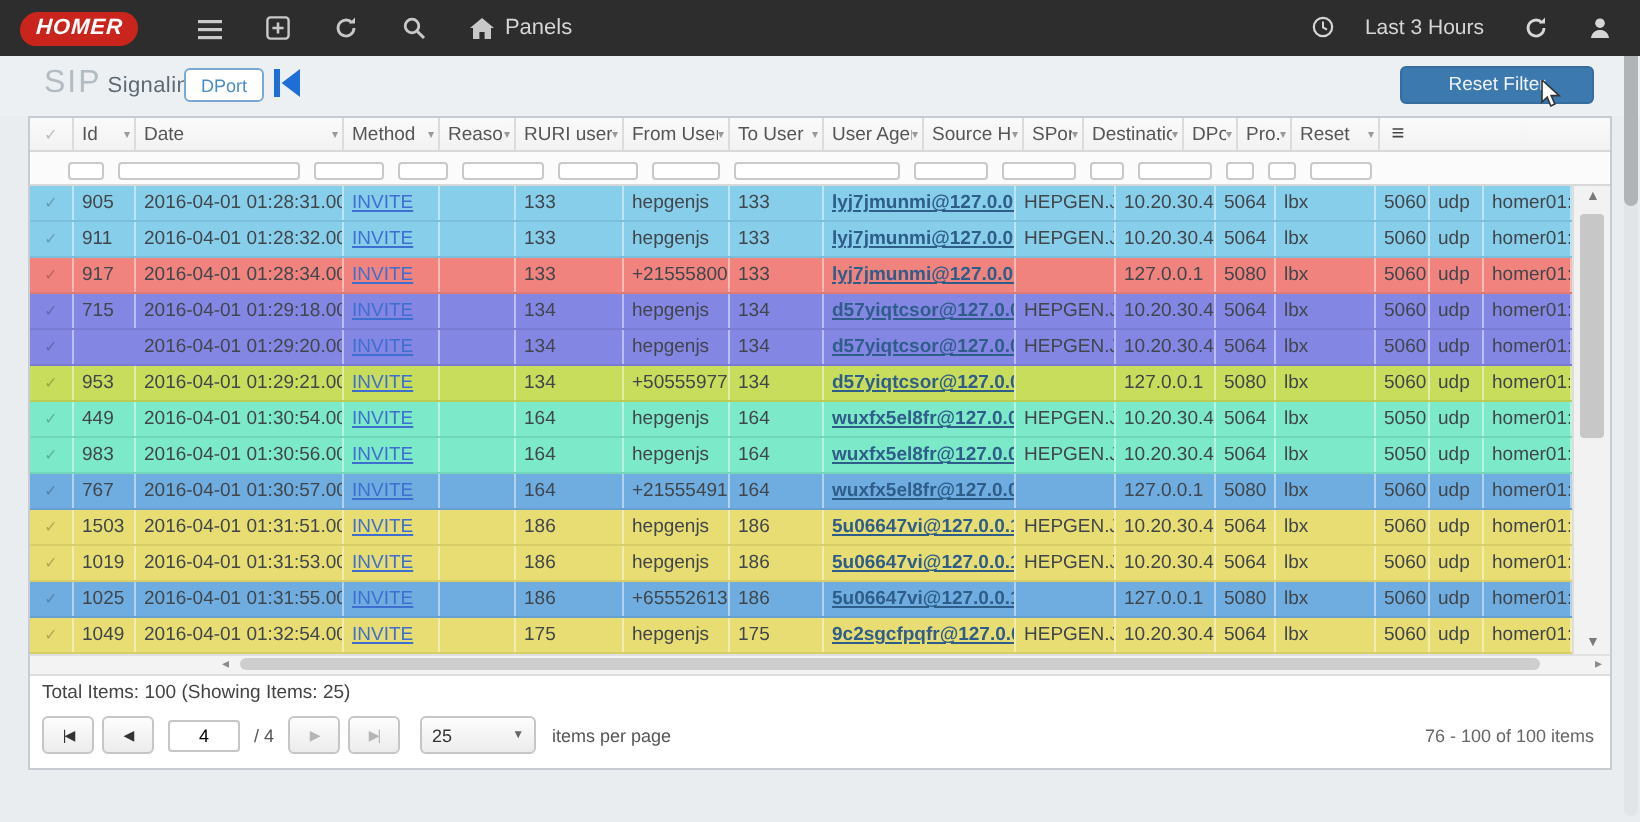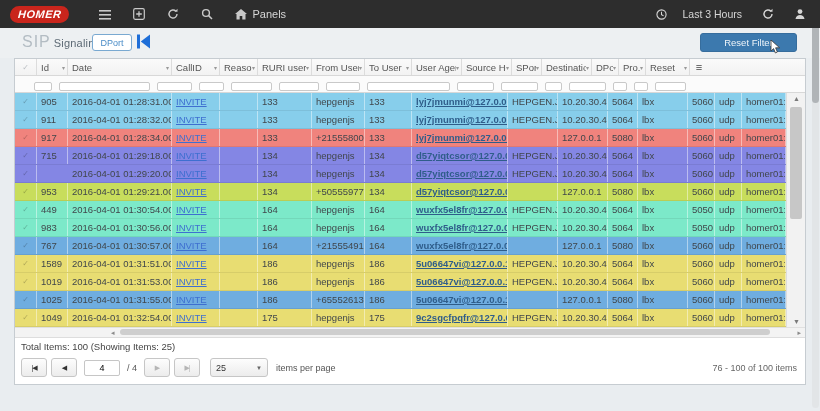--- a/index.html
+++ b/index.html
@@ -6,21 +6,21 @@
   html,body { width:820px; height:411px; overflow:hidden; }
   body { position:relative; background:#e9edf0; font-family:"Liberation Sans",sans-serif; }
 
   
   .navbar { position:absolute; top:0; left:0; width:820px; height:28px; background:#2d2d2d; display:flex; align-items:center; z-index:5; }
   .logo { margin-left:10px; background:#c9251c; color:#fff; font-weight:bold; font-style:italic; font-size:11px; padding:2px 8px 3px; border-radius:10px; letter-spacing:.5px; transform:skewX(-4deg); }
   .nav-icons { display:flex; align-items:flex-end; gap:22px; margin-left:30px; }
   .nav-ic { display:flex; align-items:center; color:#c9c9c9; }
   .panels { display:flex; align-items:center; gap:5px; color:#d6d6d6; font-size:11px; }
   .nav-right { margin-left:auto; margin-right:14px; display:flex; align-items:center; gap:20px; color:#d6d6d6; font-size:10.5px; }
-  .timebox { display:flex; align-items:center; gap:15px; }
+  .timebox { display:flex; align-items:flex-start; gap:15px; }
 
   
   .page-hdr { position:absolute; top:28px; left:0; width:820px; height:30px; background:#edf0f2; }
   .sip-title { position:absolute; left:22px; top:5px; font-size:16px; color:#b3bcc3; letter-spacing:1px; }
   .sip-sub { font-size:11px; color:#5d6a75; letter-spacing:.2px; margin-left:3px; }
   .search-btn { position:absolute; left:92px; top:6px; width:38px; height:15px; background:#fff; border:1px solid #79a9d1; border-radius:3px; color:#4a8cc7; font-size:9px; display:flex; align-items:center; justify-content:center; cursor:pointer; }
   .skip-icon { position:absolute; left:137px; top:6px; }
   .reset-btn { position:absolute; left:700px; top:5px; width:95px; height:17px; background:#3c79ae; border:1px solid #366d9d; border-radius:3px; color:#eef4f9; font-size:9.5px; display:flex; align-items:center; justify-content:center; cursor:pointer; }
   .cursor-svg { position:absolute; left:770px; top:12px; z-index:9; }
 
@@ -155,21 +155,21 @@
       <div class="h-cell check-col" style="width: 22px;">✓</div>
       <div class="h-cell" style="width: 31px;">
         <span class="h-label">Id</span>
         <span class="sort-arrow">▾</span>
       </div>
       <div class="h-cell" style="width: 104px;">
         <span class="h-label">Date</span>
         <span class="sort-arrow">▾</span>
       </div>
       <div class="h-cell" style="width: 48px;">
-        <span class="h-label">CallID</span>
+        <span class="h-label">Method</span>
         <span class="sort-arrow">▾</span>
       </div>
       <div class="h-cell" style="width: 38px;">
         <span class="h-label">Reason</span>
         <span class="sort-arrow">▾</span>
       </div>
       <div class="h-cell" style="width: 54px;">
         <span class="h-label">RURI user</span>
         <span class="sort-arrow">▾</span>
       </div>
@@ -387,21 +387,21 @@
         <div class="cell" style="width: 50px;"></div>
         <div class="cell" style="width: 50px;">127.0.0.1</div>
         <div class="cell" style="width: 30px;">5080</div>
         <div class="cell" style="width: 50px;">lbx</div>
         <div class="cell" style="width: 27px;">5060</div>
         <div class="cell" style="width: 27px;">udp</div>
         <div class="cell" style="width: 44px;">homer01:0</div>
       </div>
       <div class="row" style="background: rgb(232, 221, 114);">
         <div class="cell check-cell" style="width: 22px;">✓</div>
-        <div class="cell" style="width: 31px;">1589</div>
+        <div class="cell" style="width: 31px;">1503</div>
         <div class="cell" style="width: 104px;">2016-04-01 01:31:51.000 +...</div>
         <div class="cell" style="width: 48px;"><a class="link-method">INVITE</a></div>
         <div class="cell" style="width: 38px;"></div>
         <div class="cell" style="width: 54px;">186</div>
         <div class="cell" style="width: 53px;">hepgenjs</div>
         <div class="cell" style="width: 47px;">186</div>
         <div class="cell" style="width: 96px;"><a class="link-callid">5u06647vi@127.0.0.1</a></div>
         <div class="cell" style="width: 50px;">HEPGEN.J...</div>
         <div class="cell" style="width: 50px;">10.20.30.40</div>
         <div class="cell" style="width: 30px;">5064</div>

